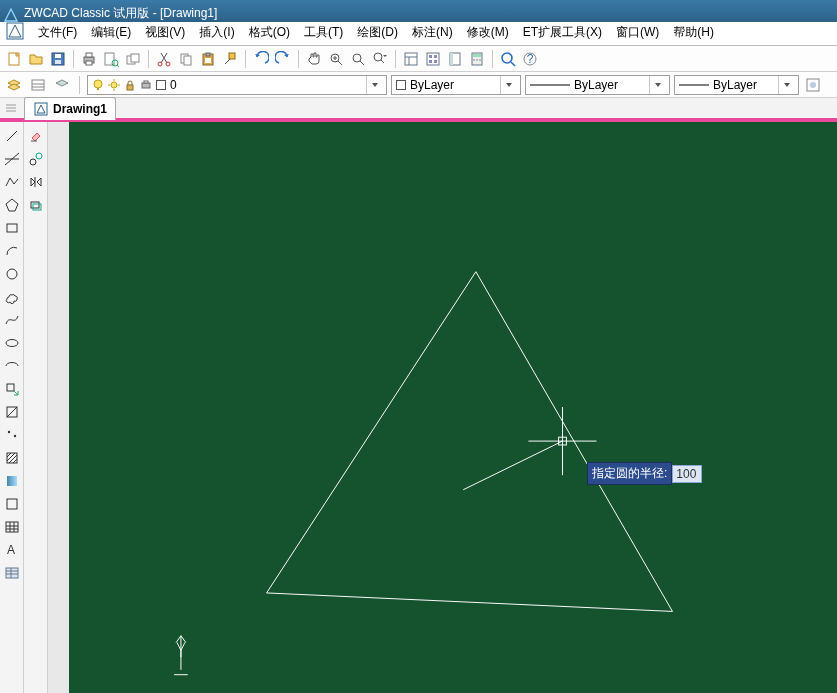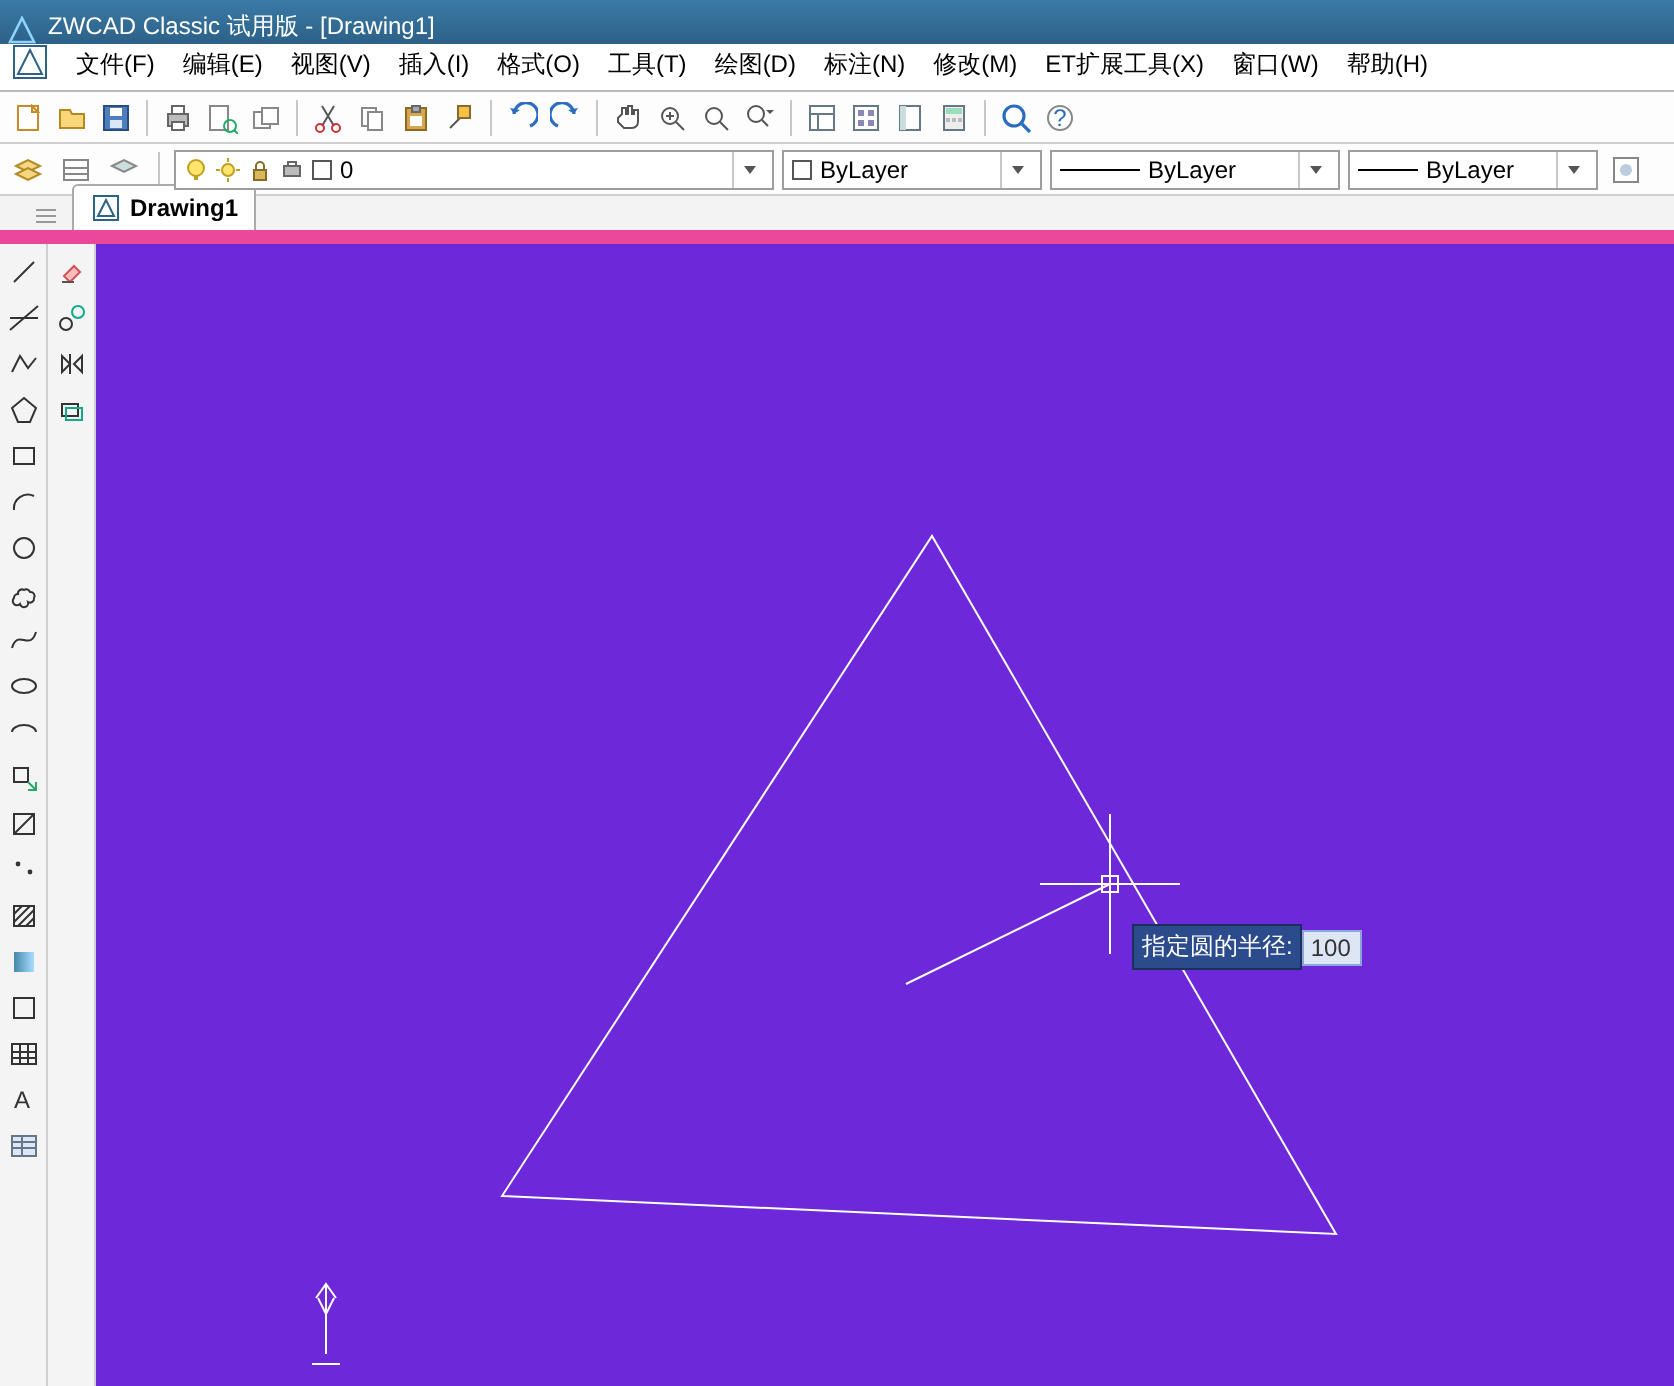--- a/index.html
+++ b/index.html
@@ -7,27 +7,27 @@
   .titlebar { height:22px; background:linear-gradient(#3a7aa6,#2c6188); color:#fff; display:flex; align-items:flex-end; padding:0 4px; gap:6px; }
   .titlebar .app-icon { width:14px; height:14px; display:inline-block; }
   .menubar { height:24px; background:#fff; border-bottom:1px solid #bbb; display:flex; align-items:flex-start; padding:0 6px; gap:6px; }
   .menubar .menu-item { padding:2px 4px; cursor:default; white-space:nowrap; }
   .toolbar { height:26px; background:#fdfdfd; border-bottom:1px solid #cfcfcf; display:flex; align-items:center; padding:0 4px; gap:2px; }
   .tb-btn { width:20px; height:20px; display:flex; align-items:center; justify-content:center; border:1px solid transparent; cursor:default; }
   .tb-sep { width:1px; height:18px; background:#c8c8c8; margin:0 3px; }
   .prop-row { height:26px; background:#fdfdfd; border-bottom:1px solid #cfcfcf; display:flex; align-items:center; padding:0 4px; gap:4px; }
   .prop-select { height:20px; border:1px solid #9e9e9e; background:#fff; display:flex; align-items:center; padding:0 4px; gap:4px; position:relative; }
   .prop-select .down { width:16px; height:18px; border-left:1px solid #c8c8c8; margin-left:auto; display:flex; align-items:center; justify-content:center; }
-  .tabstrip { height:24px; background:#f3f3f3; display:flex; align-items:flex-end; padding-left:16px; border-bottom:7px solid #ec4899; }
+  .tabstrip { height:24px; background:#f3f3f3; display:flex; align-items:center; padding-left:4px; border-bottom:4px solid #ec4899; }
   .tabstrip .doc-tab { background:#fff; border:1px solid #aaa; border-bottom:none; padding:3px 8px; display:flex; align-items:center; gap:4px; border-radius:3px 3px 0 0; }
   .tabstrip .handle { width:20px; text-align:center; color:#777; }
   .workarea { position:absolute; left:0; top:122px; right:0; bottom:0; display:flex; }
   .vtoolbar { width:24px; background:#f4f4f4; border-right:1px solid #cfcfcf; display:flex; flex-direction:column; align-items:center; padding-top:4px; gap:3px; }
   .vtb-btn { width:20px; height:20px; display:flex; align-items:center; justify-content:center; border:1px solid transparent; cursor:default; }
-  .canvas { flex:1; background:#6d28d9; position:relative; overflow:hidden; }
+  .canvas { flex:1; background:#14532d; position:relative; overflow:hidden;margin-left:21px; }
   .dyn-input { position:absolute; display:flex; align-items:center; }
   .dyn-label { background:#2b4b8c; color:#fff; padding:2px 4px; border:1px solid #1a2f5a; font-size:12px; }
   .dyn-field { width:30px; height:18px; border:1px solid #8aa5d6; background:#dde6f5; color:#333; padding:0 3px; font-size:12px; }
   svg { display:block; }
   .layer-swatch { width:10px; height:10px; border:1px solid #555; }
 </style>
 </head>
 <body>
 
 <div class="titlebar">

